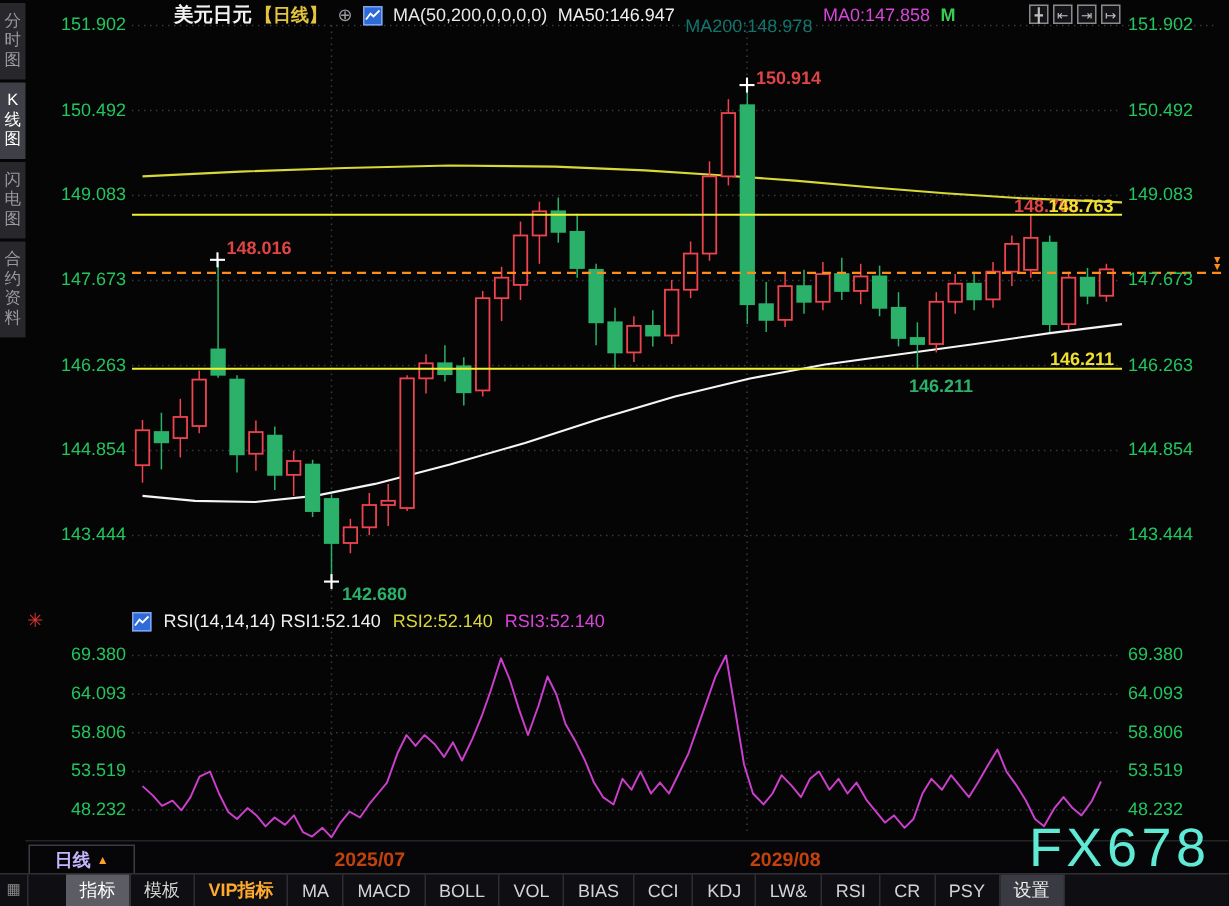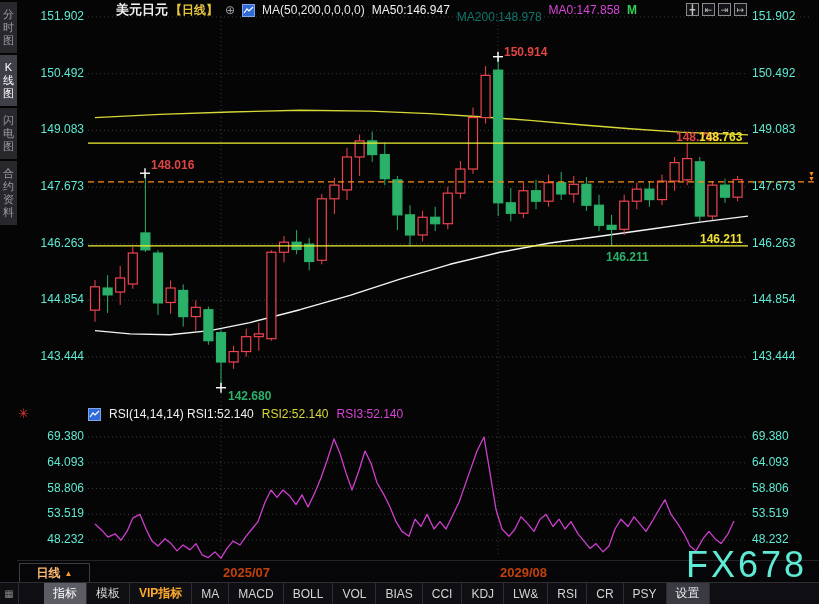--- a/index.html
+++ b/index.html
@@ -23,40 +23,40 @@
   #topbar .plus{color:#9a9aa2;font-size:12px;}
   #topbar .ma-set{color:#e8e8e8;}
   #topbar .ma50{color:#f0f0f0;}
   #topbar .ma200{color:#0f766e;margin-top:14px;}
   #topbar .ma0{color:#d845d8;}
   #topbar .m{color:#35cf55;font-weight:bold;}
   .chart-ico{display:inline-block;width:13px;height:13px;background:#2f6bd8;border:1px solid #7fa4e8;box-sizing:border-box;}
   #tr-icons{position:absolute;left:686px;top:3px;z-index:7;display:flex;gap:3px;}
   .tool-btn{width:13px;height:13px;border:1px solid #8a8a8a;color:#c0c0c0;font-size:9px;line-height:12px;text-align:center;background:#141418;cursor:pointer;box-sizing:border-box;}
   
-  .axlbl{position:absolute;font-size:12px;color:#5eead4;z-index:2;line-height:13px;}
+  .axlbl{position:absolute;font-size:12px;color:#22c55e;z-index:2;line-height:13px;}
   .axlbl.left{left:20px;width:64px;text-align:right;}
   .axlbl.right{left:752px;text-align:left;}
   
   .anno{position:absolute;font-size:12px;font-weight:bold;z-index:3;white-space:nowrap;}
   .anno.red{color:#e04545;}
   .anno.yellow{color:#f0e030;}
   .anno.green{color:#2bb169;}
   
   #price-arrow{position:absolute;left:808px;z-index:4;color:#ff8c1a;font-size:7px;line-height:5px;}
   
   #rsi-header{position:absolute;left:88px;top:407px;z-index:5;display:flex;align-items:center;gap:8px;font-size:12px;white-space:nowrap;}
   #rsi-header .t1{color:#f0f0f0;}
   #rsi-header .t2{color:#d8d838;}
   #rsi-header .t3{color:#d845d8;}
   #rsi-star{position:absolute;left:18px;top:406px;color:#e03535;font-size:13px;z-index:5;}
   
   #axisrow{position:absolute;left:0;right:0;top:560px;height:22px;border-top:1px solid #242428;z-index:5;background:#060608;}
   #period-box{position:absolute;left:19px;top:2px;width:69px;height:18px;border:1px solid #3c3c42;display:flex;align-items:center;justify-content:center;gap:4px;cursor:pointer;}
-  #period-box .p{color:#fdba74;font-weight:bold;font-size:12px;}
+  #period-box .p{color:#c4b5fd;font-weight:bold;font-size:12px;}
   #period-box .ar{color:#ff9e2c;font-size:8px;}
   .xlbl{position:absolute;top:4px;color:#c2410c;font-weight:bold;font-size:13px;}
   #watermark{position:absolute;right:12px;top:-17px;font-size:36px;color:#5eead4;letter-spacing:3px;z-index:6;}
   
   #toolbar{position:absolute;left:0;right:0;bottom:0;height:21px;background:#0f0f13;border-top:1px solid #2e2e34;display:flex;align-items:stretch;z-index:7;font-size:12px;}
   #toolbar .icon-cell{width:18px;display:flex;align-items:center;justify-content:center;color:#8a8a8a;font-size:10px;border-right:1px solid #2c2c32;cursor:pointer;}
   .tb-item{display:flex;align-items:center;justify-content:center;padding:0 9px;border-right:1px solid #2c2c32;color:#d4d4d4;cursor:pointer;white-space:nowrap;}
   .tb-item.selected{background:#5c5c64;color:#ffffff;margin-left:25px;}
   .tb-item.accent{color:#ffaa2e;font-weight:bold;}
   .tb-item.soft{background:#3a3a42;color:#f0f0f0;}

